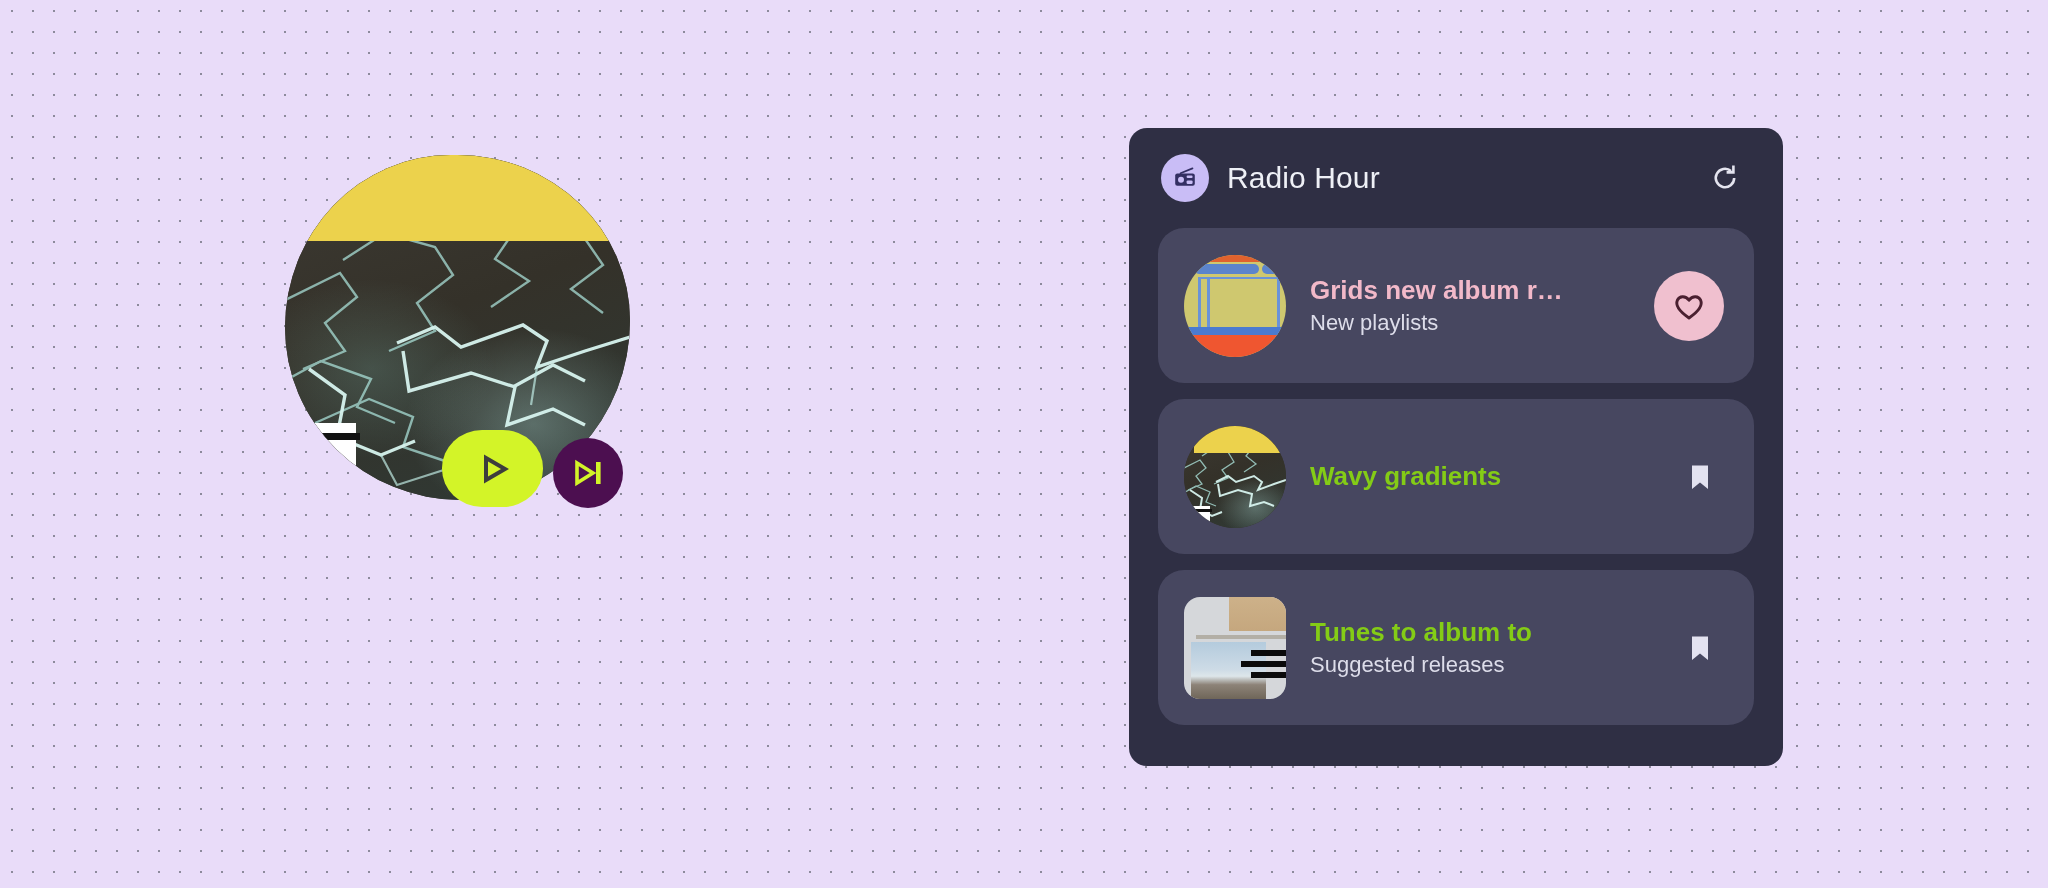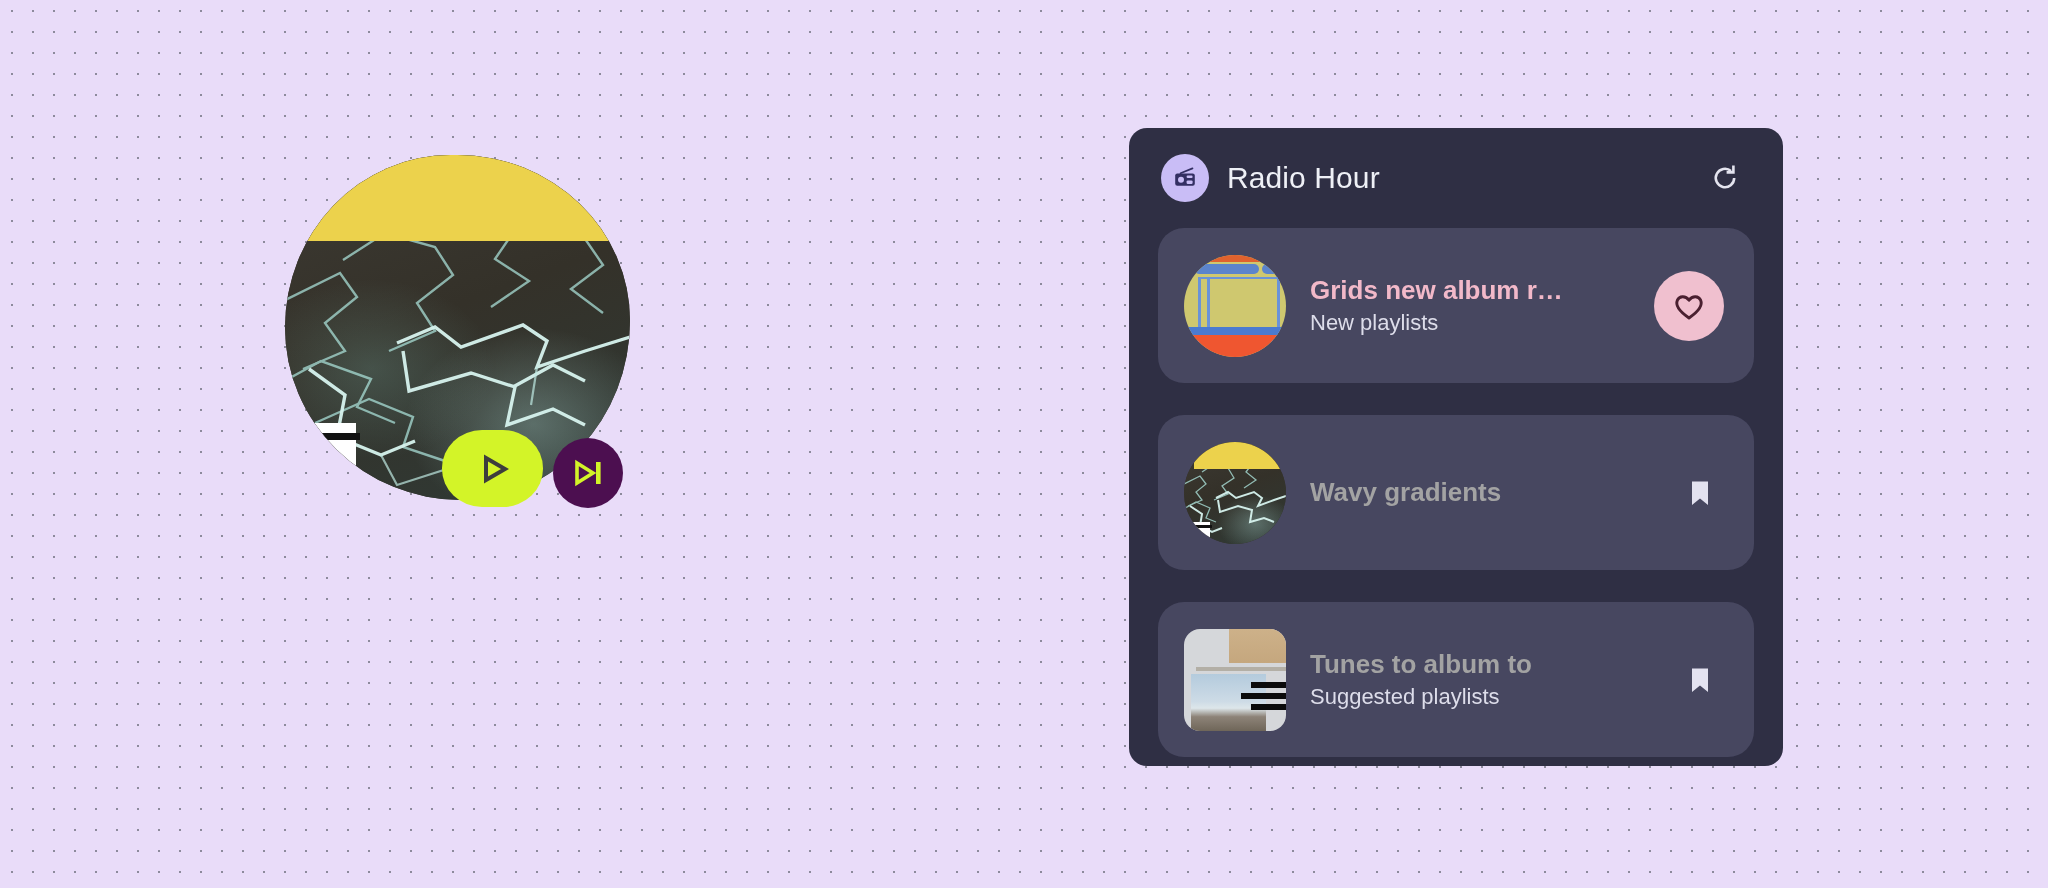--- a/index.html
+++ b/index.html
@@ -121,21 +121,21 @@
     width:40px; height:40px;
     background:none; border:none;
     display:flex; align-items:center; justify-content:center;
     cursor:pointer;
   }
 
   #card-list {
     position:absolute;
     left:29px; right:29px; top:100px;
     display:flex; flex-direction:column;
-    gap:32px;
+    gap:16px;
   }
   .list-item {
     position:relative;
     height:155px;
     background:#474760;
     border-radius:26px;
     display:flex; align-items:center;
     padding:0 30px 0 26px;
     cursor:pointer;
     overflow:hidden;
@@ -185,21 +185,21 @@
     margin-left:24px;
     min-width:0;
     flex:1 1 auto;
     display:flex; flex-direction:column;
     justify-content:center;
     gap:7px;
   }
   .item-title {
     font-size:26px;
     font-weight:700;
-    color:#a3a3a3;
+    color:#84cc16;
     white-space:nowrap;
     overflow:hidden;
     line-height:1.1;
   }
   .item-title.accent { color:#f2b9c9; }
   .item-subtitle {
     font-size:22px;
     font-weight:400;
     color:#ddddea;
     white-space:nowrap;
@@ -358,21 +358,21 @@
         <div class="thumb squircle thumb-tunes">
           <div class="tt-sand"></div>
           <div class="tt-rule"></div>
           <div class="tt-photo"></div>
           <div class="tt-bar" style="top:52%; width:34%;"></div>
           <div class="tt-bar" style="top:63%; width:44%;"></div>
           <div class="tt-bar" style="top:74%; width:34%;"></div>
         </div>
         <div class="item-text">
           <div class="item-title">Tunes to album to</div>
-          <div class="item-subtitle">Suggested playlists</div>
+          <div class="item-subtitle">Suggested releases</div>
         </div>
         <button class="item-action mark" aria-label="Bookmark">
           <svg width="30" height="30" viewBox="0 0 30 30">
             <path d="M7 3.5 H23 V27 L15 20.5 L7 27 Z" fill="#e3e2f0"></path>
           </svg>
         </button>
       </div>
 
     </div>
   </div>

